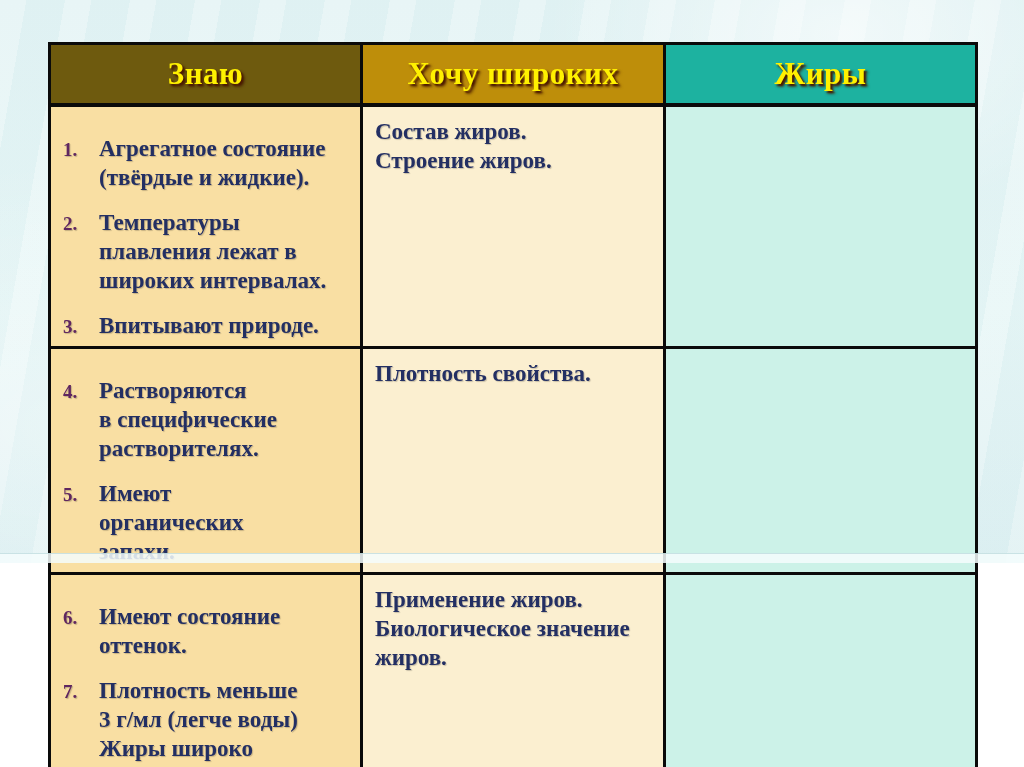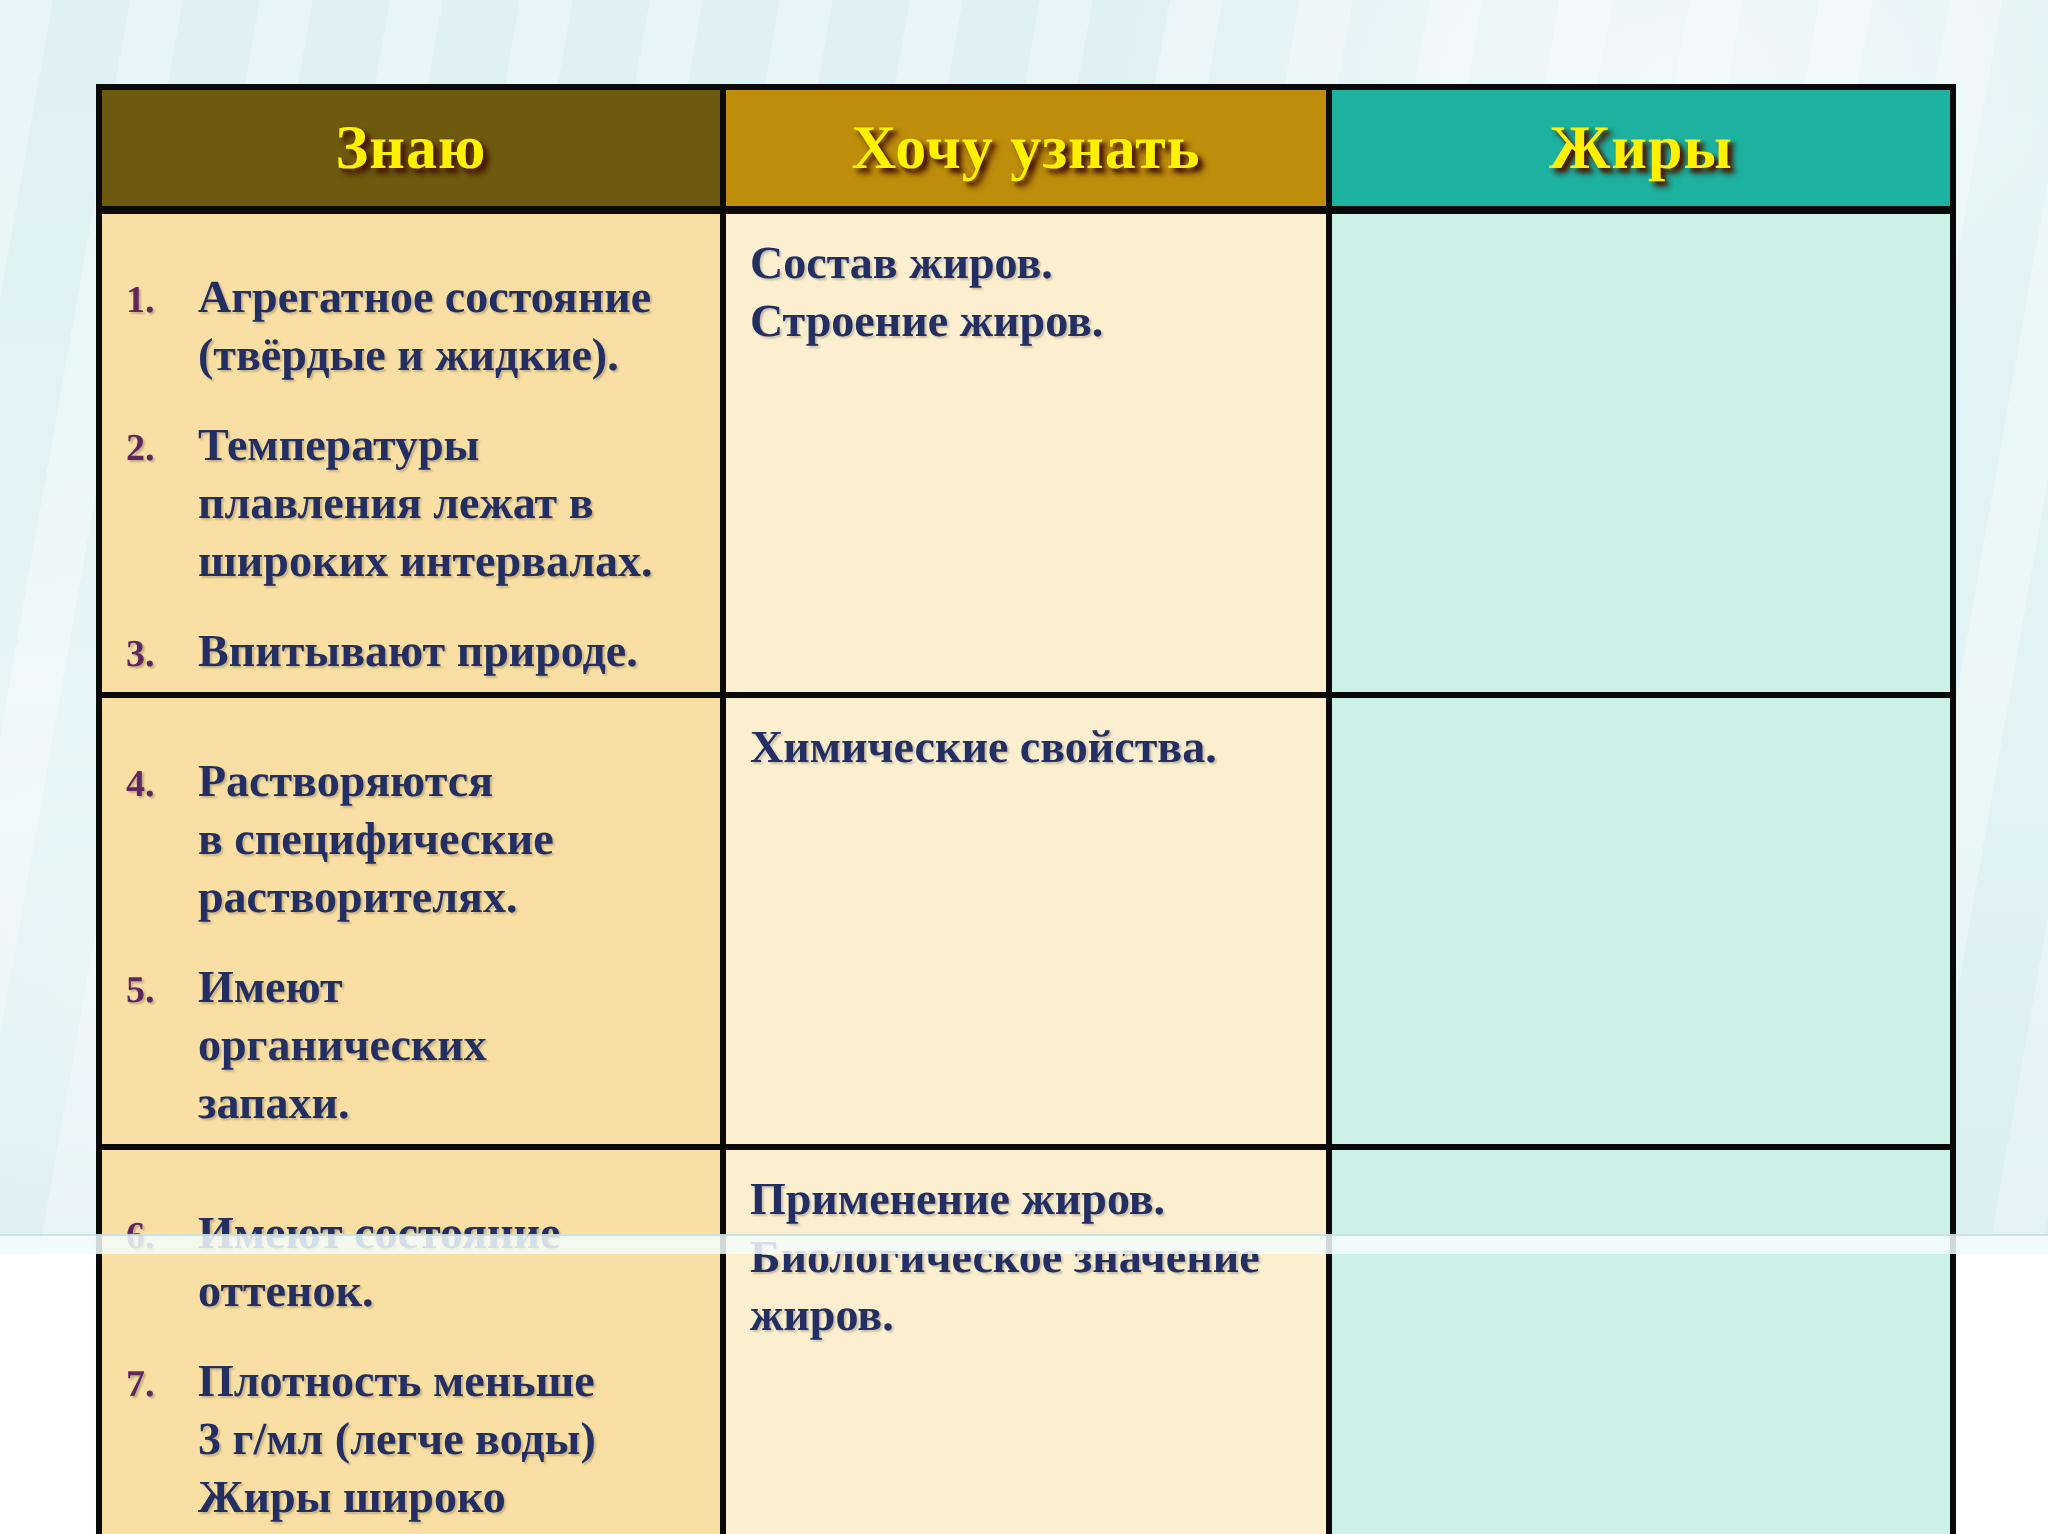--- a/index.html
+++ b/index.html
@@ -3,21 +3,21 @@
 <meta charset="utf-8">
 <style>
   html, body { margin: 0; padding: 0; }
   body {
     width: 1024px; height: 767px;
     font-family: "Liberation Serif", "DejaVu Serif", serif;
     overflow: hidden;
   }
   .stage {
     position: relative;
-    width: 1024px; height: 627px;
+    width: 1024px; height: 563px;
     background:
       radial-gradient(ellipse 420px 260px at 82% 6%, rgba(255,255,255,0.55), rgba(255,255,255,0) 70%),
       radial-gradient(ellipse 500px 380px at 6% 75%, rgba(255,255,255,0.30), rgba(255,255,255,0) 70%),
       repeating-linear-gradient(100deg, rgba(255,255,255,0.18) 0 26px, rgba(205,233,236,0.18) 26px 64px),
       linear-gradient(180deg, #E3F3F4 0%, #E7F6F6 55%, #DEF0F2 100%);
   }
   .slide-bottom-edge {
     position: absolute; left: 0; right: 0; bottom: 0; height: 9px;
     background: rgba(244,253,253,0.85);
     border-top: 1px solid rgba(168,205,210,0.55);
@@ -88,21 +88,21 @@
 
   <table class="kwl">
     <colgroup>
       <col style="width:312px">
       <col style="width:303px">
       <col style="width:312px">
     </colgroup>
     <tbody>
         <tr>
       <th class="hdr hdr-know">Знаю</th>
-      <th class="hdr hdr-want">Хочу узнать</th>
+      <th class="hdr hdr-want">Хочу широких</th>
       <th class="hdr hdr-learned">Жиры</th>
     </tr>
 
     <tr style="height:213px">
       <td class="know-cell">
         <div class="know-inner">
           <div class="item">
             <span class="num">1.</span>
             <span class="txt">Агрегатное состояние
 (твёрдые и жидкие).</span>
@@ -137,21 +137,21 @@
           </div>
           <div class="item">
             <span class="num">5.</span>
             <span class="txt">Имеют
 органических
 запахи.</span>
           </div>
         </div>
       </td>
       <td class="want-cell">
-        <div class="want-text">Химические свойства.</div>
+        <div class="want-text">Плотность свойства.</div>
       </td>
       <td class="learned-cell"></td>
     </tr>
 
     <tr style="height:200px">
       <td class="know-cell">
         <div class="know-inner">
           <div class="item">
             <span class="num">6.</span>
             <span class="txt">Имеют состояние

